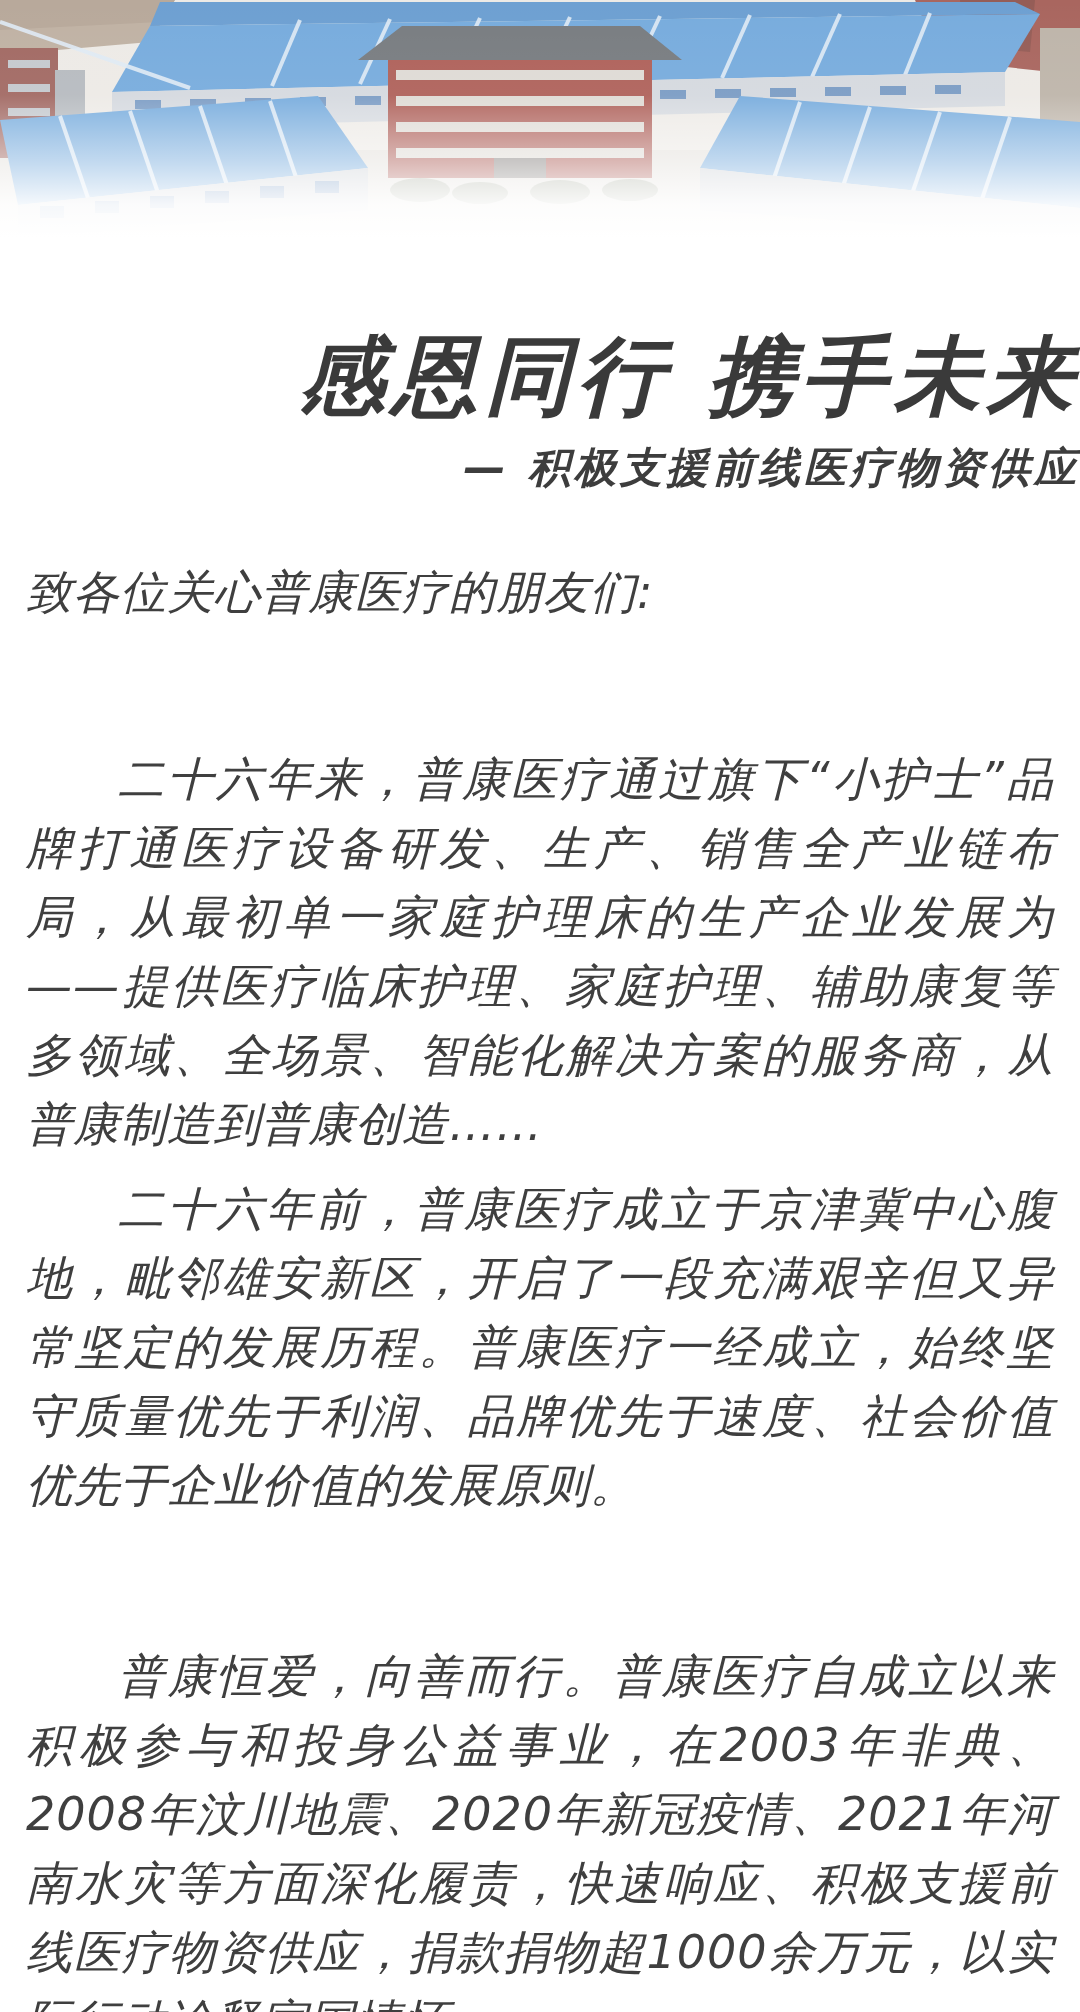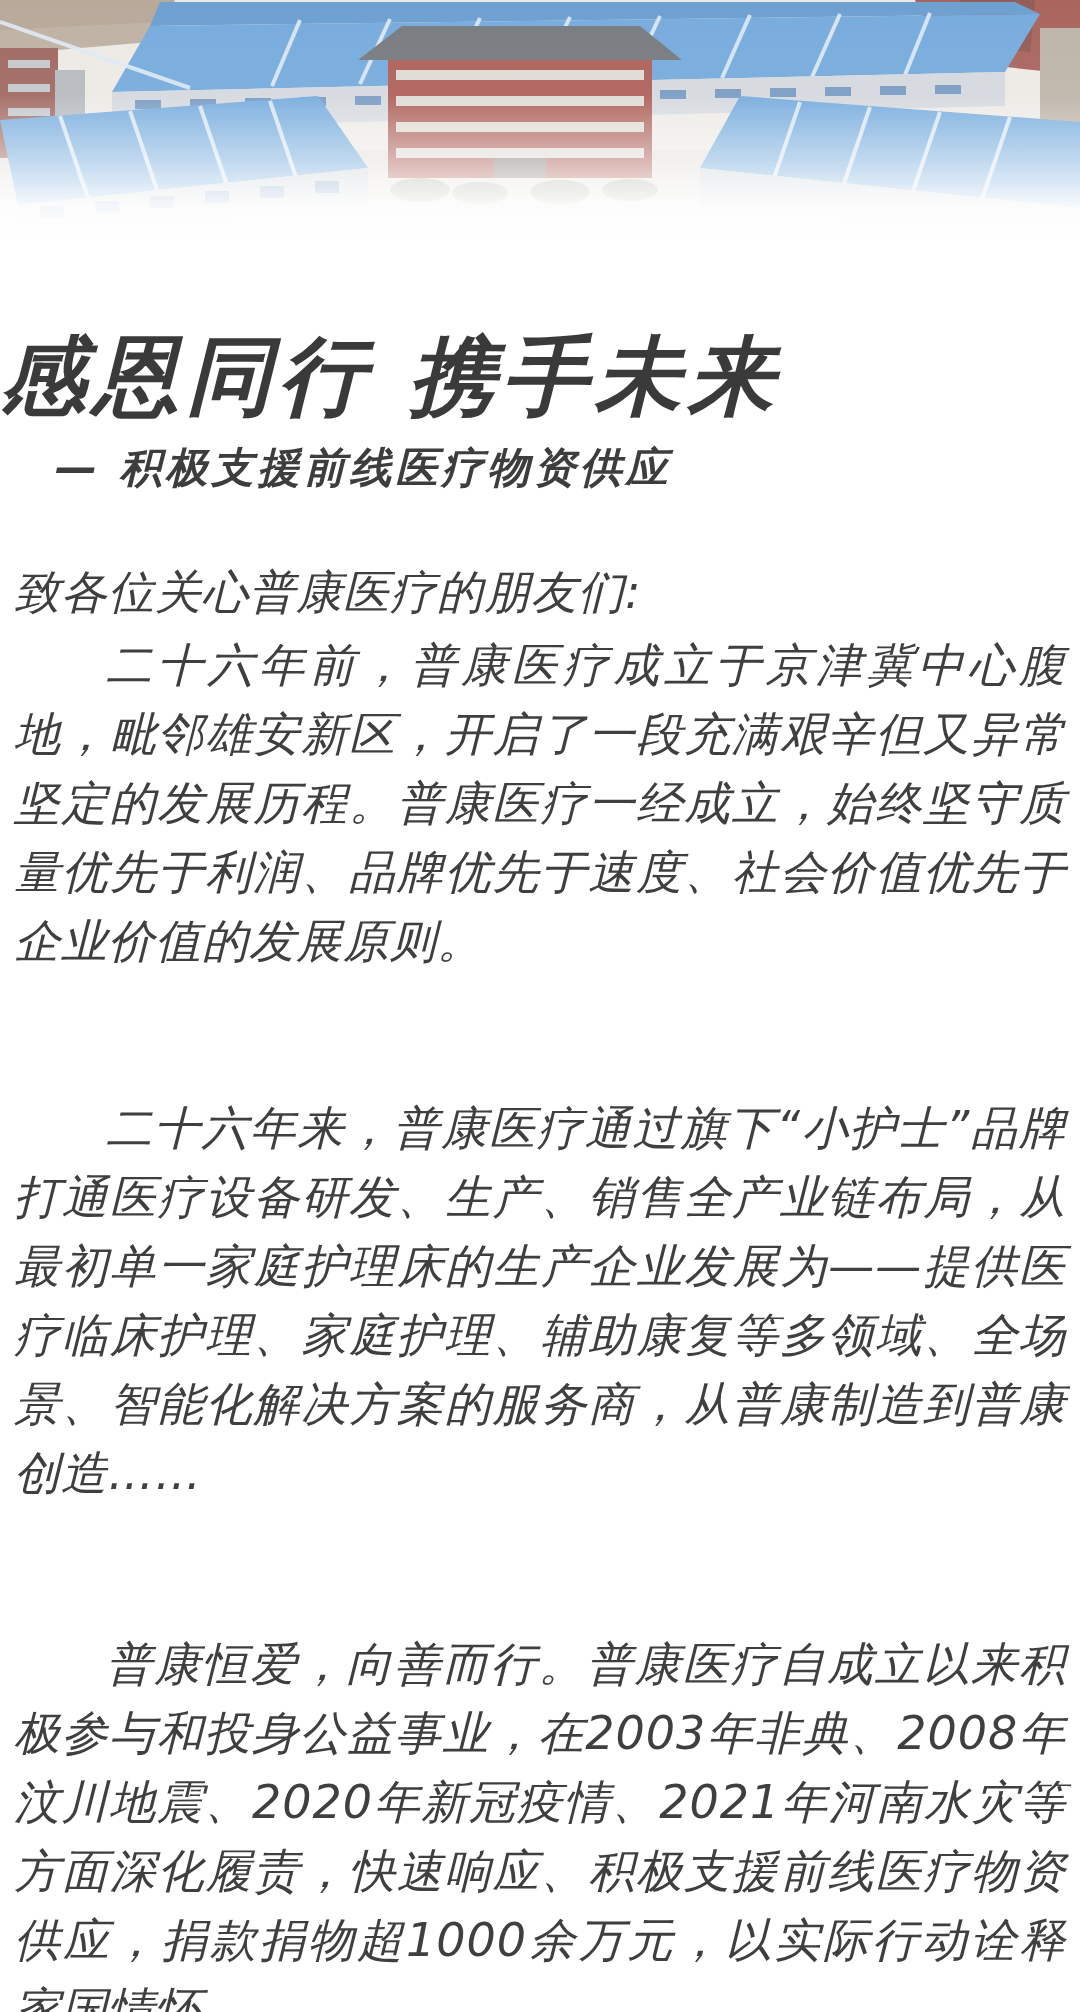--- a/index.html
+++ b/index.html
@@ -36,21 +36,21 @@
       rgba(255,255,255,0.05) 40%,
       rgba(255,255,255,0.55) 68%,
       rgba(255,255,255,0.92) 86%,
       #ffffff 100%);
     pointer-events: none;
   }
 
   
   .title-block {
     margin-top: 88px;
-    text-align: left;
+    text-align: right;
   }
   .main-title {
     font-size: 86px;
     line-height: 100px;
     font-weight: bold;
     font-style: italic;
     letter-spacing: 7px;
     color: #3a3a3a;
     white-space: nowrap;
   }
@@ -71,21 +71,21 @@
     margin: 64px 10px 0 10px;
     font-size: 46px;
     line-height: 69px;
     letter-spacing: 1px;
     font-style: italic;
     font-weight: 500;
     color: #3f3f3f;
     text-align: justify;
     text-justify: inter-ideograph;
   }
-  .letter p { margin: 4px; }
+  .letter p { margin: 16px; }
   .letter .greeting { text-indent: 0; }
   .letter .para { text-indent: 92px; }
   .letter .para-2 { margin-top: 118px; }
   .letter .para-3 { margin-top: 122px; }
 </style>
 </head>
 <body>
 
 <div class="hero">
   <svg width="1080" height="238" viewBox="0 0 1080 238">
@@ -197,16 +197,16 @@
   <div class="hero-fade"></div>
 </div>
 
 <div class="title-block">
   <div class="main-title">感恩同行 携手未来</div>
   <div class="subtitle">— 积极支援前线医疗物资供应</div>
 </div>
 
 <div class="letter">
   <p class="greeting">致各位关心普康医疗的朋友们:</p>
+  <p class="para para-2">二十六年来，普康医疗通过旗下“小护士”品牌打通医疗设备研发、生产、销售全产业链布局，从最初单一家庭护理床的生产企业发展为——提供医疗临床护理、家庭护理、辅助康复等多领域、全场景、智能化解决方案的服务商，从普康制造到普康创造……</p>
   <p class="para para-1">二十六年前，普康医疗成立于京津冀中心腹地，毗邻雄安新区，开启了一段充满艰辛但又异常坚定的发展历程。普康医疗一经成立，始终坚守质量优先于利润、品牌优先于速度、社会价值优先于企业价值的发展原则。</p>
-  <p class="para para-2">二十六年来，普康医疗通过旗下“小护士”品牌打通医疗设备研发、生产、销售全产业链布局，从最初单一家庭护理床的生产企业发展为——提供医疗临床护理、家庭护理、辅助康复等多领域、全场景、智能化解决方案的服务商，从普康制造到普康创造……</p>
   <p class="para para-3">普康恒爱，向善而行。普康医疗自成立以来积极参与和投身公益事业，在2003年非典、2008年汶川地震、2020年新冠疫情、2021年河南水灾等方面深化履责，快速响应、积极支援前线医疗物资供应，捐款捐物超1000余万元，以实际行动诠释家国情怀。</p>
 </div>
 
 </body></html>

